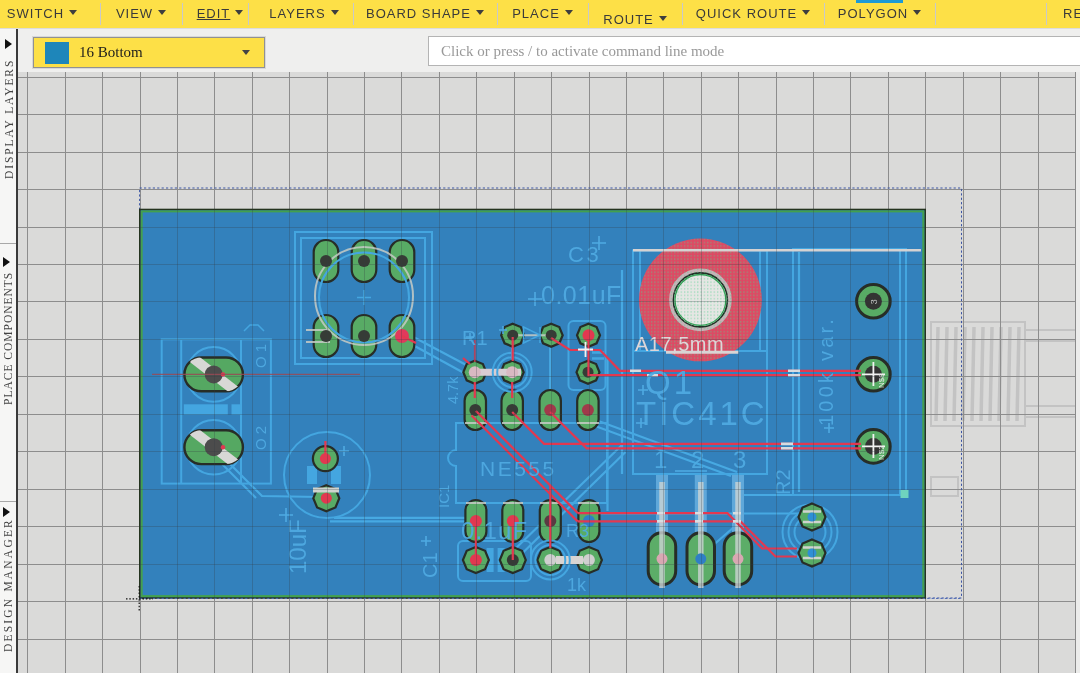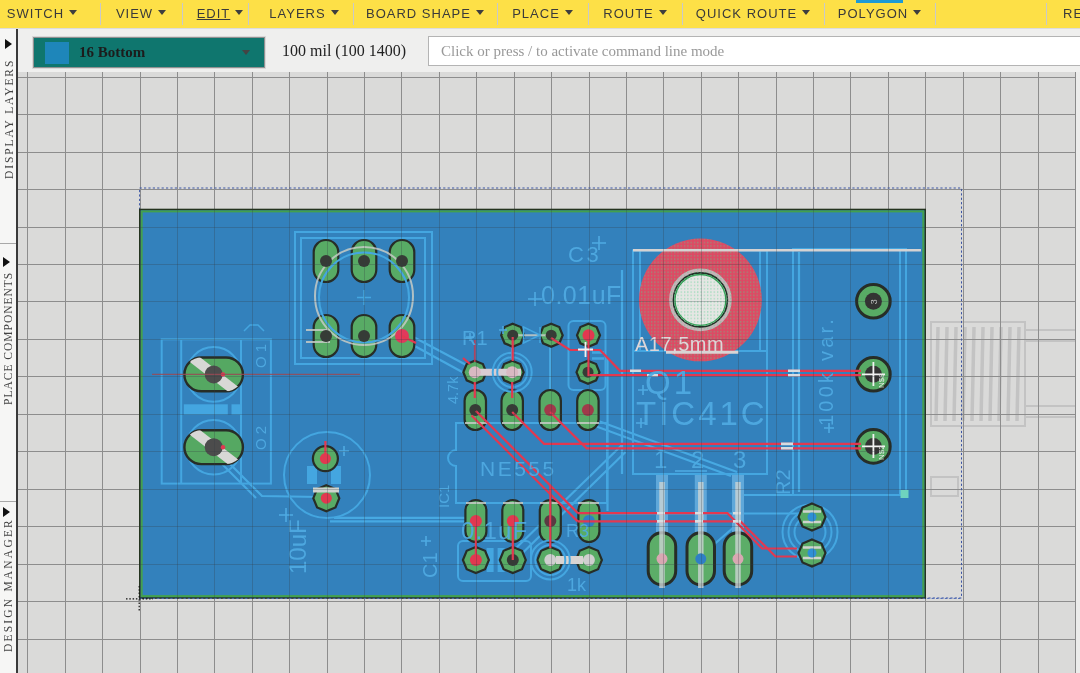--- a/index.html
+++ b/index.html
@@ -7,22 +7,22 @@
        font-family:"Liberation Sans",sans-serif;background:#efefee;}
   #menubar{position:absolute;left:0;top:0;width:1080px;height:28px;background:#fde047;
            border-bottom:1px solid #dcdcdc;}
   .mi{position:absolute;top:0;height:28px;line-height:28px;text-align:center;
       font-size:13px;letter-spacing:1px;color:#3a3a3a;white-space:nowrap;}
   .sep{position:absolute;top:3px;height:22px;width:1px;background:#c9c9c9;}
   .car{display:inline-block;width:0;height:0;border:4px solid transparent;
        border-top:5px solid #3e3e3e;margin-left:5px;vertical-align:-1px;}
   #tabind{position:absolute;left:856px;top:0;width:47px;height:3px;background:#1d9ad6;}
   #toolbar{position:absolute;left:0;top:29px;width:1080px;height:43px;background:#efefee;}
-  #combo{position:absolute;left:33px;top:8px;width:230px;height:29px;background:#0f766e;
-         border:1px solid #919191;box-shadow:0 0 0 1px #d8d8d8;font-weight:bold;}
+  #combo{position:absolute;left:33px;top:8px;width:230px;height:29px;background:#fde047;
+         border:1px solid #919191;box-shadow:0 0 0 1px #d8d8d8;}
   #combo .sq{position:absolute;left:11px;top:4px;width:24px;height:22px;background:#1e86ba;}
   #combo .lb{position:absolute;left:45px;top:0;line-height:29px;
              font-family:"Liberation Serif",serif;font-size:15px;color:#1c1c1c;}
   #combo .da{position:absolute;right:14px;top:12px;width:0;height:0;
              border:4px solid transparent;border-top:5px solid #444;}
   #gridlbl{position:absolute;left:282px;top:0;height:43px;line-height:43px;
            font-family:"Liberation Serif",serif;font-size:16px;color:#222;}
   #cmd{position:absolute;left:428px;top:7px;width:650px;height:28px;background:#fff;
        border:1px solid #b4b4b4;line-height:28px;padding-left:12px;
        font-family:"Liberation Serif",serif;font-size:15px;color:#999;}
@@ -43,38 +43,37 @@
   <div class="mi" style="left:100px;width:82px;">VIEW<span class="car"></span></div>
   <div class="sep" style="left:182px;"></div>
   <div class="mi" style="left:182px;width:66px;padding-left:10px;box-sizing:border-box;text-decoration:underline;">EDIT<span class="car"></span></div>
   <div class="sep" style="left:248px;"></div>
   <div class="mi" style="left:248px;width:105px;padding-left:7px;box-sizing:border-box;">LAYERS<span class="car"></span></div>
   <div class="sep" style="left:353px;"></div>
   <div class="mi" style="left:353px;width:144px;">BOARD SHAPE<span class="car"></span></div>
   <div class="sep" style="left:497px;"></div>
   <div class="mi" style="left:497px;width:91px;">PLACE<span class="car"></span></div>
   <div class="sep" style="left:588px;"></div>
-  <div class="mi" style="left:588px;width:94px;">ROUTE<span class="car"></span></div>
+  <div class="mi" style="left:588px;width:94px;margin-top:6px;">ROUTE<span class="car"></span></div>
   <div class="sep" style="left:682px;"></div>
   <div class="mi" style="left:682px;width:142px;">QUICK ROUTE<span class="car"></span></div>
   <div class="sep" style="left:824px;"></div>
   <div class="mi" style="left:824px;width:111px;">POLYGON<span class="car"></span></div>
   <div class="sep" style="left:935px;"></div>
   <div class="mi" style="left:935px;width:111px;margin-top:40px;">UNROUTE<span class="car"></span></div>
   <div class="sep" style="left:1046px;"></div>
   <div class="mi" style="left:1046px;width:60px;text-align:left;padding-left:17px;">REPLA</div>
   <div id="tabind"></div>
 </div>
 <div id="toolbar">
   <div id="combo">
       <div class="sq"></div>
       <div class="lb">16 Bottom</div>
       <div class="da"></div>
     </div>
-  <div id="gridlbl">100 mil (100 1400)</div>
   <div id="cmd">Click or press / to activate command line mode</div>
 </div>
 <div id="sidebar">
   <div class="sbarrow" style="left:5px;top:10px;"></div>
   <div class="sbtxt" style="left:3px;top:150px;font-size:11.5px;letter-spacing:1.9px;">DISPLAY LAYERS</div>
   <div class="sbdiv" style="top:214px;"></div>
   <div class="sbarrow" style="left:3px;top:228px;"></div>
   <div class="sbtxt" style="left:2px;top:376px;font-size:11.5px;letter-spacing:1px;">PLACE COMPONENTS</div>
   <div class="sbdiv" style="top:472px;"></div>
   <div class="sbarrow" style="left:3px;top:478px;"></div>

